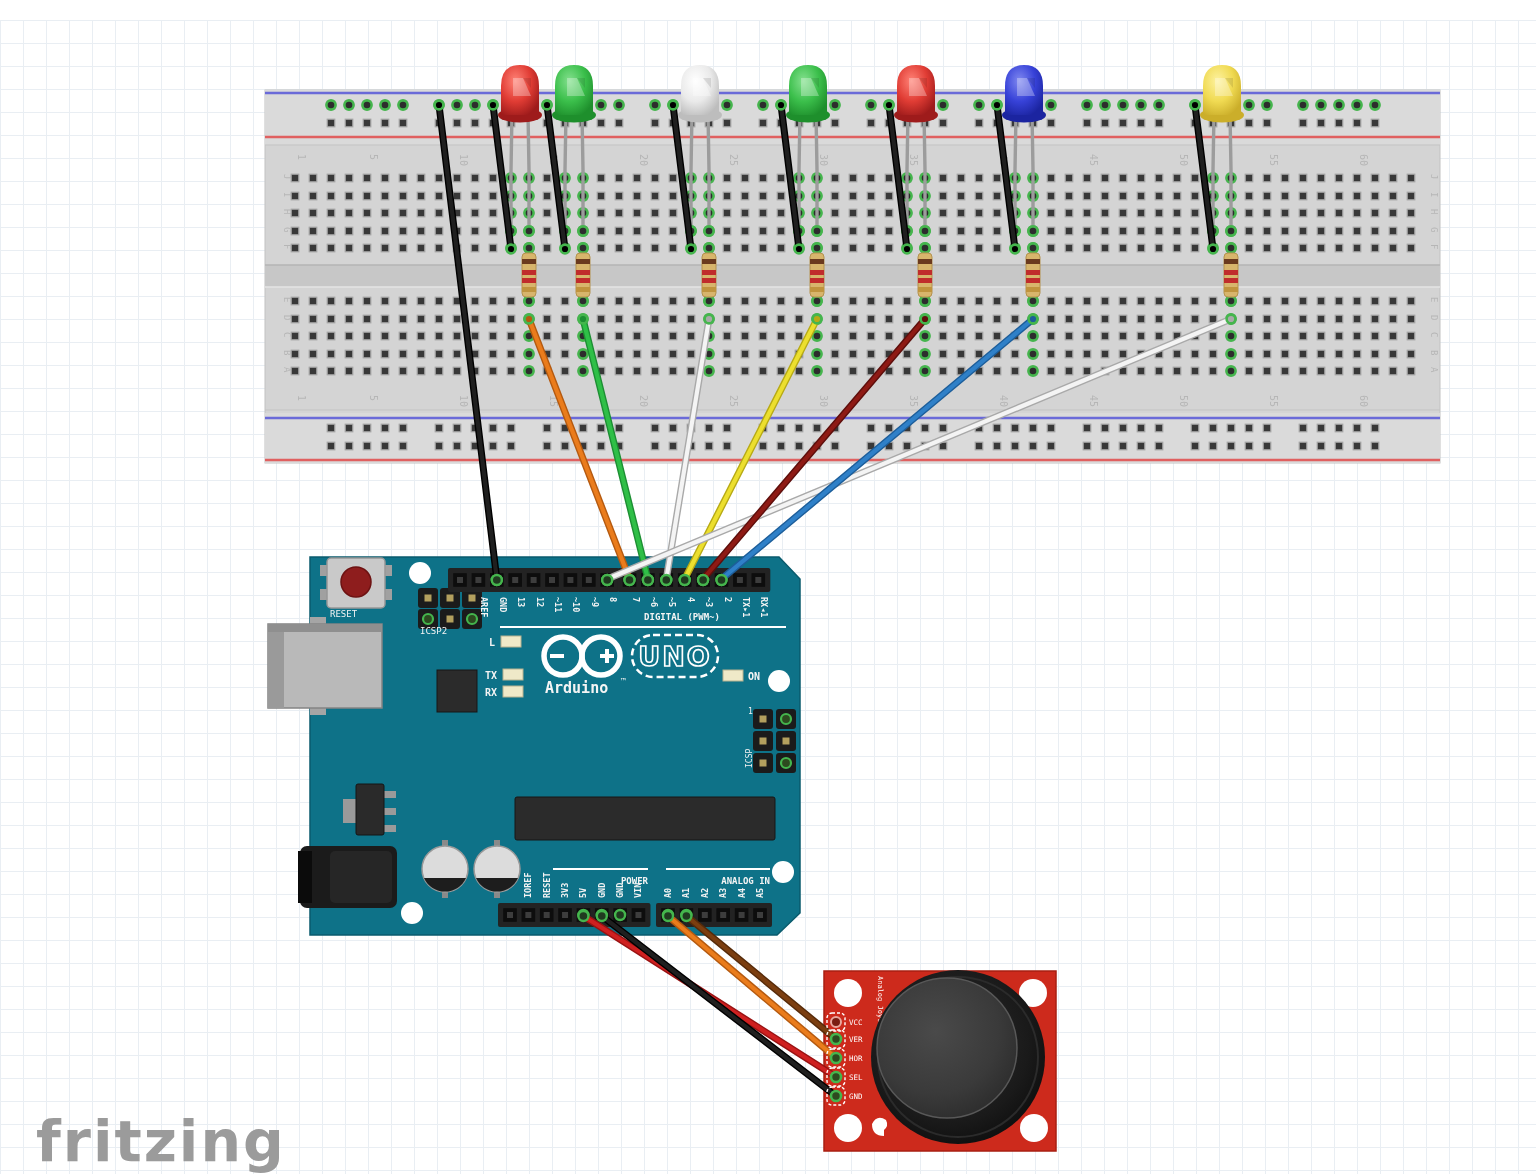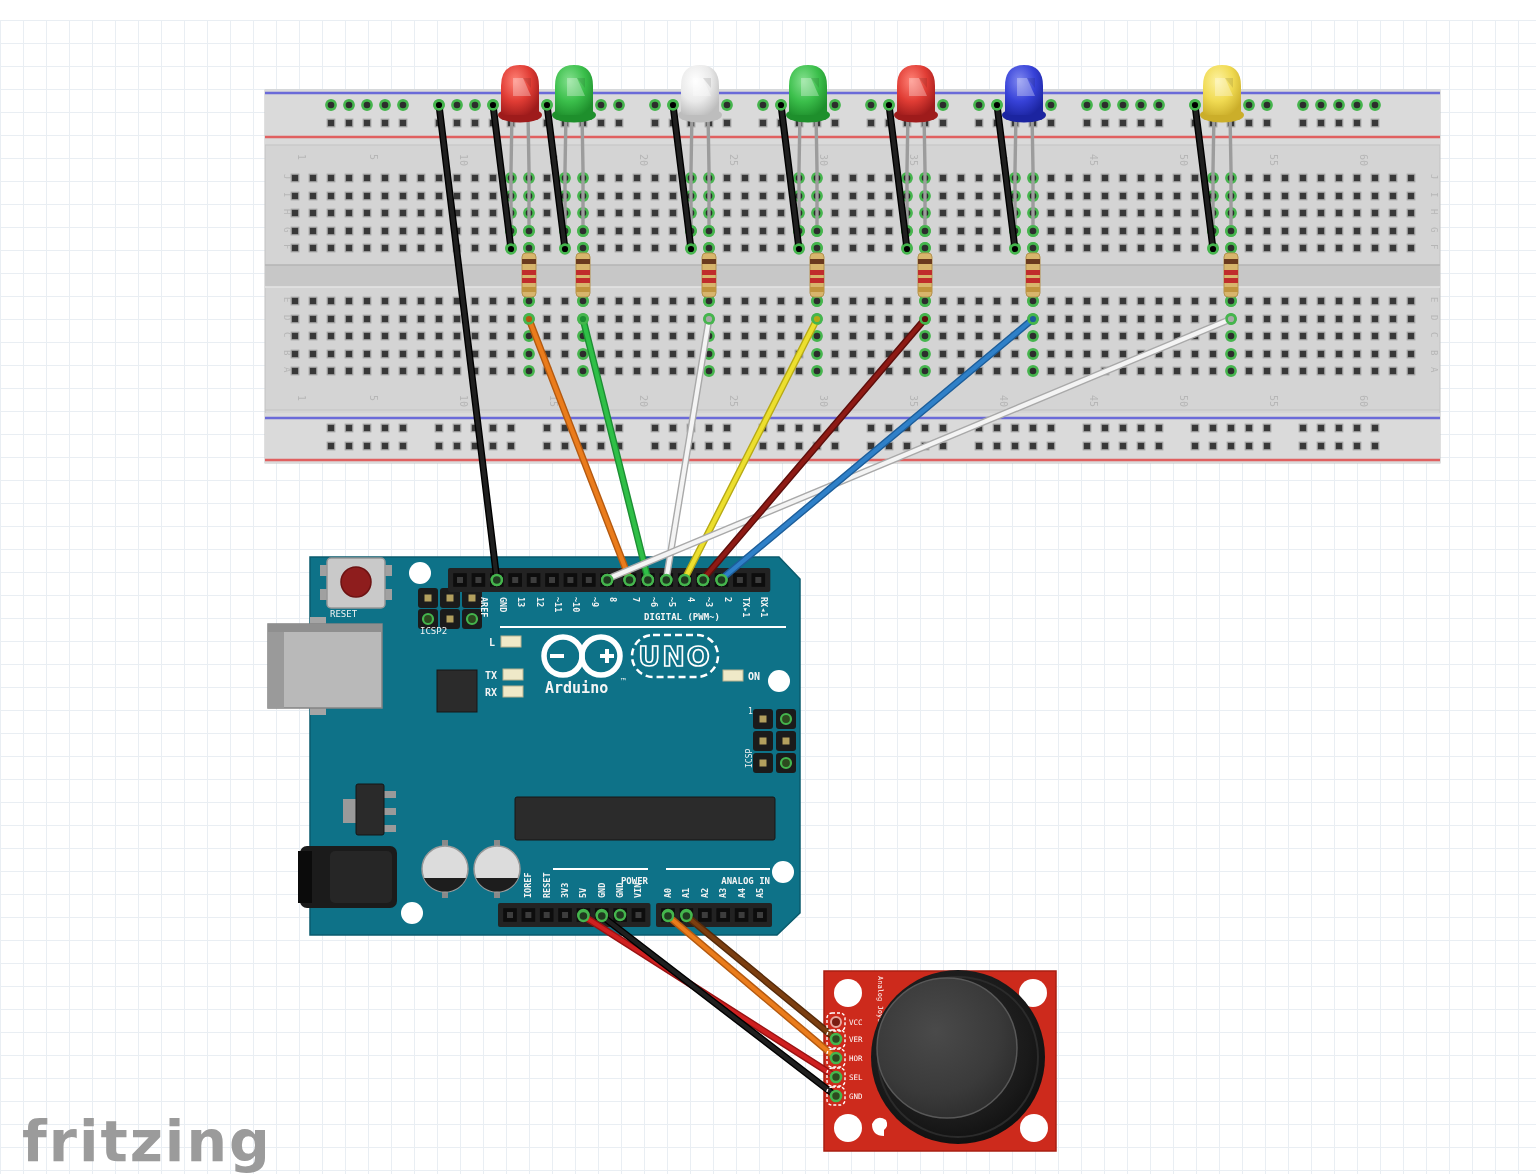--- a/index.html
+++ b/index.html
@@ -6,21 +6,21 @@
   .canvas{
     position:relative;width:1536px;height:1174px;overflow:hidden;background:#ffffff;
     background-image:linear-gradient(#e9eef3 1px, transparent 1px),
                      linear-gradient(90deg,#e9eef3 1px, transparent 1px);
     background-size:23px 23px;
     font-family:"DejaVu Sans", sans-serif;
     margin-top:20px;
   }
   svg text{user-select:none;}
   .watermark{
-    position:absolute;left:22px;top:1088px;
+    position:absolute;left:36px;top:1088px;
     font-family:"DejaVu Sans", sans-serif;
     font-size:57px;font-weight:600;letter-spacing:2px;color:#9b9b9b;
   }
 </style>
 </head>
 <body>
 
 <div class="canvas">
   <svg id="scene" width="1536" height="1174" viewBox="0 0 1536 1174">
       <defs>

